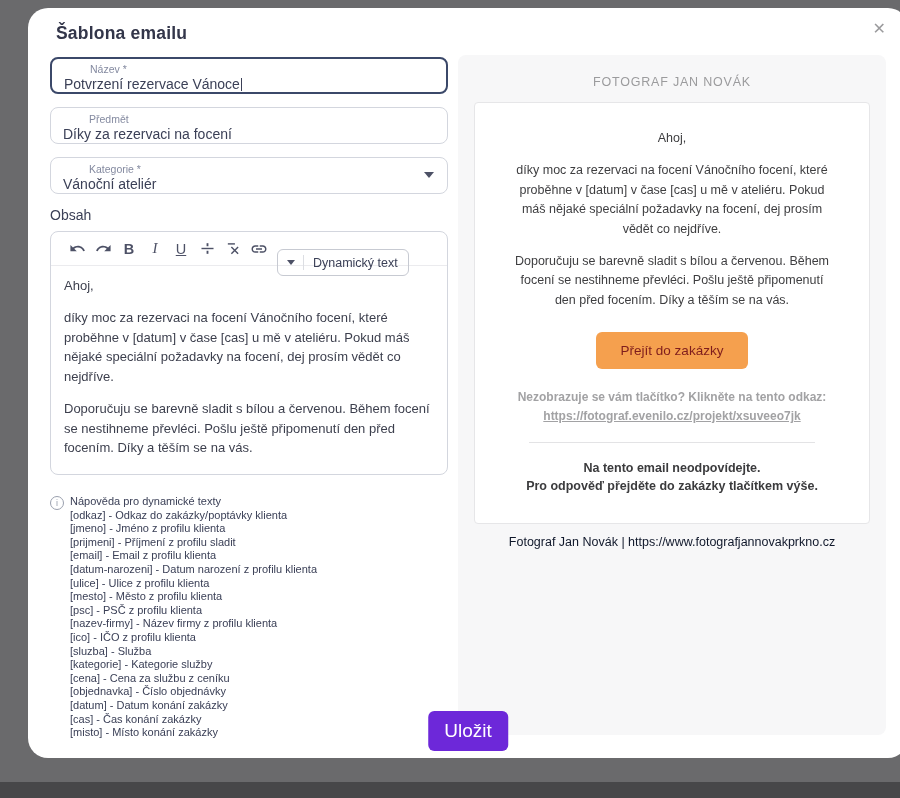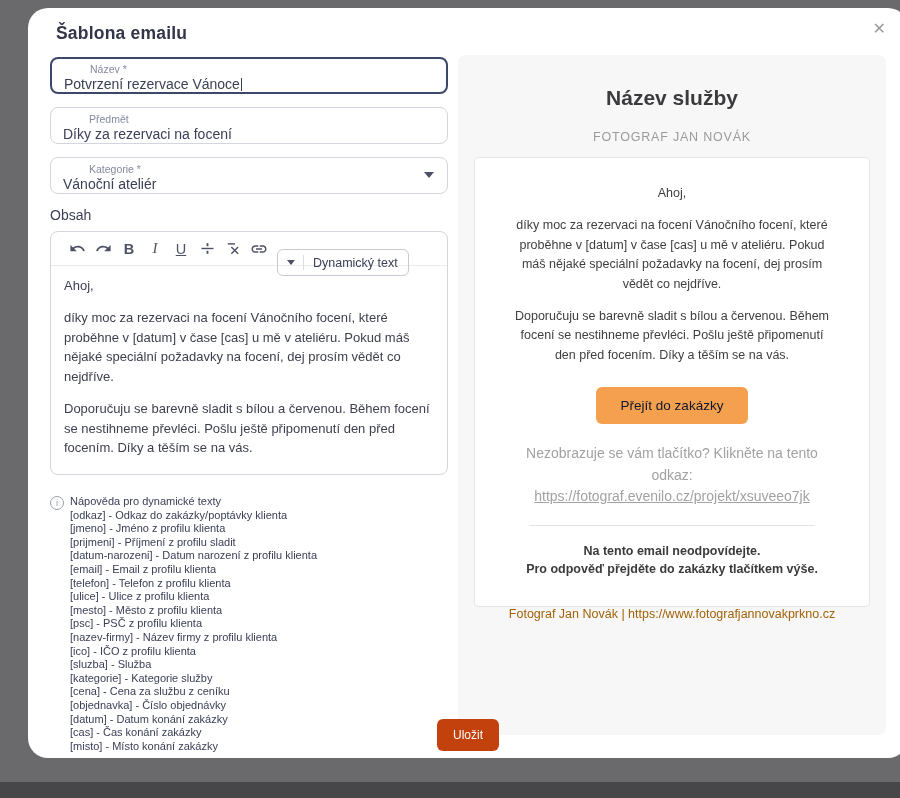--- a/index.html
+++ b/index.html
@@ -43,28 +43,28 @@
   .help { display:flex; margin-top:20px; }
   .info-icon { flex:0 0 auto; width:14px; height:14px; border:1.2px solid #9aa0ae; border-radius:50%; color:#9aa0ae; font-size:9px; line-height:12px; text-align:center; margin-right:6px; margin-top:1px; font-style:normal; }
   .help-lines { font-size:11px; line-height:13.6px; color:#3b4057; }
 
   
   .right-col { position:absolute; left:430px; top:47px; width:428px; height:680px; background:#f7f7f8; border-radius:8px; text-align:center; }
   .svc-title { margin-top:31px; font-size:21px; font-weight:bold; color:#3b3b3d; }
   .svc-sub { margin-top:20px; font-size:12.5px; color:#9b9b9d; letter-spacing:.8px; }
   .email-card { margin:13px 16px 0 16px; background:#fff; border:1px solid #e6e6e8; border-radius:4px; padding:26px 34px 28px 34px; }
   .email-card p.body-p { font-size:12.5px; line-height:1.55; color:#3e3e40; margin-bottom:13px; }
-  .cta-btn { display:inline-block; margin-top:9px; padding:11px 25px; background:#f5a04e; border-radius:6px; color:#0f172a; font-size:13.5px; cursor:pointer; }
-  .fallback { margin-top:19px; font-size:14px; line-height:1.55; color:#a2a2a4; }
+  .cta-btn { display:inline-block; margin-top:9px; padding:11px 25px; background:#f5a04e; border-radius:6px; color:#7f1d1d; font-size:13.5px; cursor:pointer; }
+  .fallback { margin-top:19px; font-size:12px; line-height:1.55; color:#a2a2a4;font-weight:bold; }
   .fallback-link { color:#a2a2a4; text-decoration:underline; cursor:pointer; }
   .card-divider { width:88%; margin:17px auto 16px auto; border:0; border-top:1px solid #e3e3e5; }
   .notice { font-size:12.5px; font-weight:bold; line-height:1.45; color:#3b3b3d; }
-  .preview-footer { margin-top:0; font-size:12.5px; color:#a16207; }
+  .preview-footer { margin-top:11px; font-size:12.5px; color:#0f172a; }
 
-  .save-btn { position:absolute; left:50%; transform:translateX(-50%); bottom:7px; padding:9px 16px; background:#c2410c; border:0; border-radius:6px; color:#fff; font-size:12px; font-family:"Liberation Sans", sans-serif; cursor:pointer; }
+  .save-btn { position:absolute; left:50%; transform:translateX(-50%); bottom:7px; padding:9px 16px; background:#6d28d9; border:0; border-radius:6px; color:#fff; font-size:19px; font-family:"Liberation Sans", sans-serif; cursor:pointer; }
 </style>
 </head>
 <body>
 
 <div class="stage">
   <div class="backdrop-bottom"></div>
 
   <div class="modal">
     <div class="modal-title">Šablona emailu</div>
     <div class="close-x">✕</div>
@@ -135,41 +135,39 @@
         </div>
       </div>
 
       <div class="help">
         <span class="info-icon">i</span>
         <div class="help-lines">
           <div>Nápověda pro dynamické texty</div>
           <div>[odkaz] - Odkaz do zakázky/poptávky klienta</div>
           <div>[jmeno] - Jméno z profilu klienta</div>
           <div>[prijmeni] - Příjmení z profilu sladit</div>
+          <div>[email] - Email z profilu klienta</div>
           <div>[datum-narozeni] - Datum narození z profilu klienta</div>
-          <div>[email] - Email z profilu klienta</div>
-          <div>[telefon] - Telefon z profilu klienta</div>
           <div>[ulice] - Ulice z profilu klienta</div>
           <div>[mesto] - Město z profilu klienta</div>
           <div>[psc] - PSČ z profilu klienta</div>
           <div>[nazev-firmy] - Název firmy z profilu klienta</div>
           <div>[ico] - IČO z profilu klienta</div>
           <div>[sluzba] - Služba</div>
           <div>[kategorie] - Kategorie služby</div>
           <div>[cena] - Cena za službu z ceníku</div>
           <div>[objednavka] - Číslo objednávky</div>
           <div>[datum] - Datum konání zakázky</div>
           <div>[cas] - Čas konání zakázky</div>
           <div>[misto] - Místo konání zakázky</div>
         </div>
       </div>
     </div>
 
     <div class="right-col">
-      <div class="svc-title">Název služby</div>
       <div class="svc-sub">FOTOGRAF JAN NOVÁK</div>
 
       <div class="email-card">
         <p class="body-p">Ahoj,</p>
         <p class="body-p">díky moc za rezervaci na focení Vánočního focení, které proběhne v [datum] v čase [cas] u mě v ateliéru. Pokud máš nějaké speciální požadavky na focení, dej prosím vědět co nejdříve.</p>
         <p class="body-p">Doporučuju se barevně sladit s bílou a červenou. Během focení se nestihneme převléci. Pošlu ještě připomenutí den před focením. Díky a těším se na vás.</p>
 
         <span class="cta-btn">Přejít do zakázky</span>
 
         <div class="fallback">

